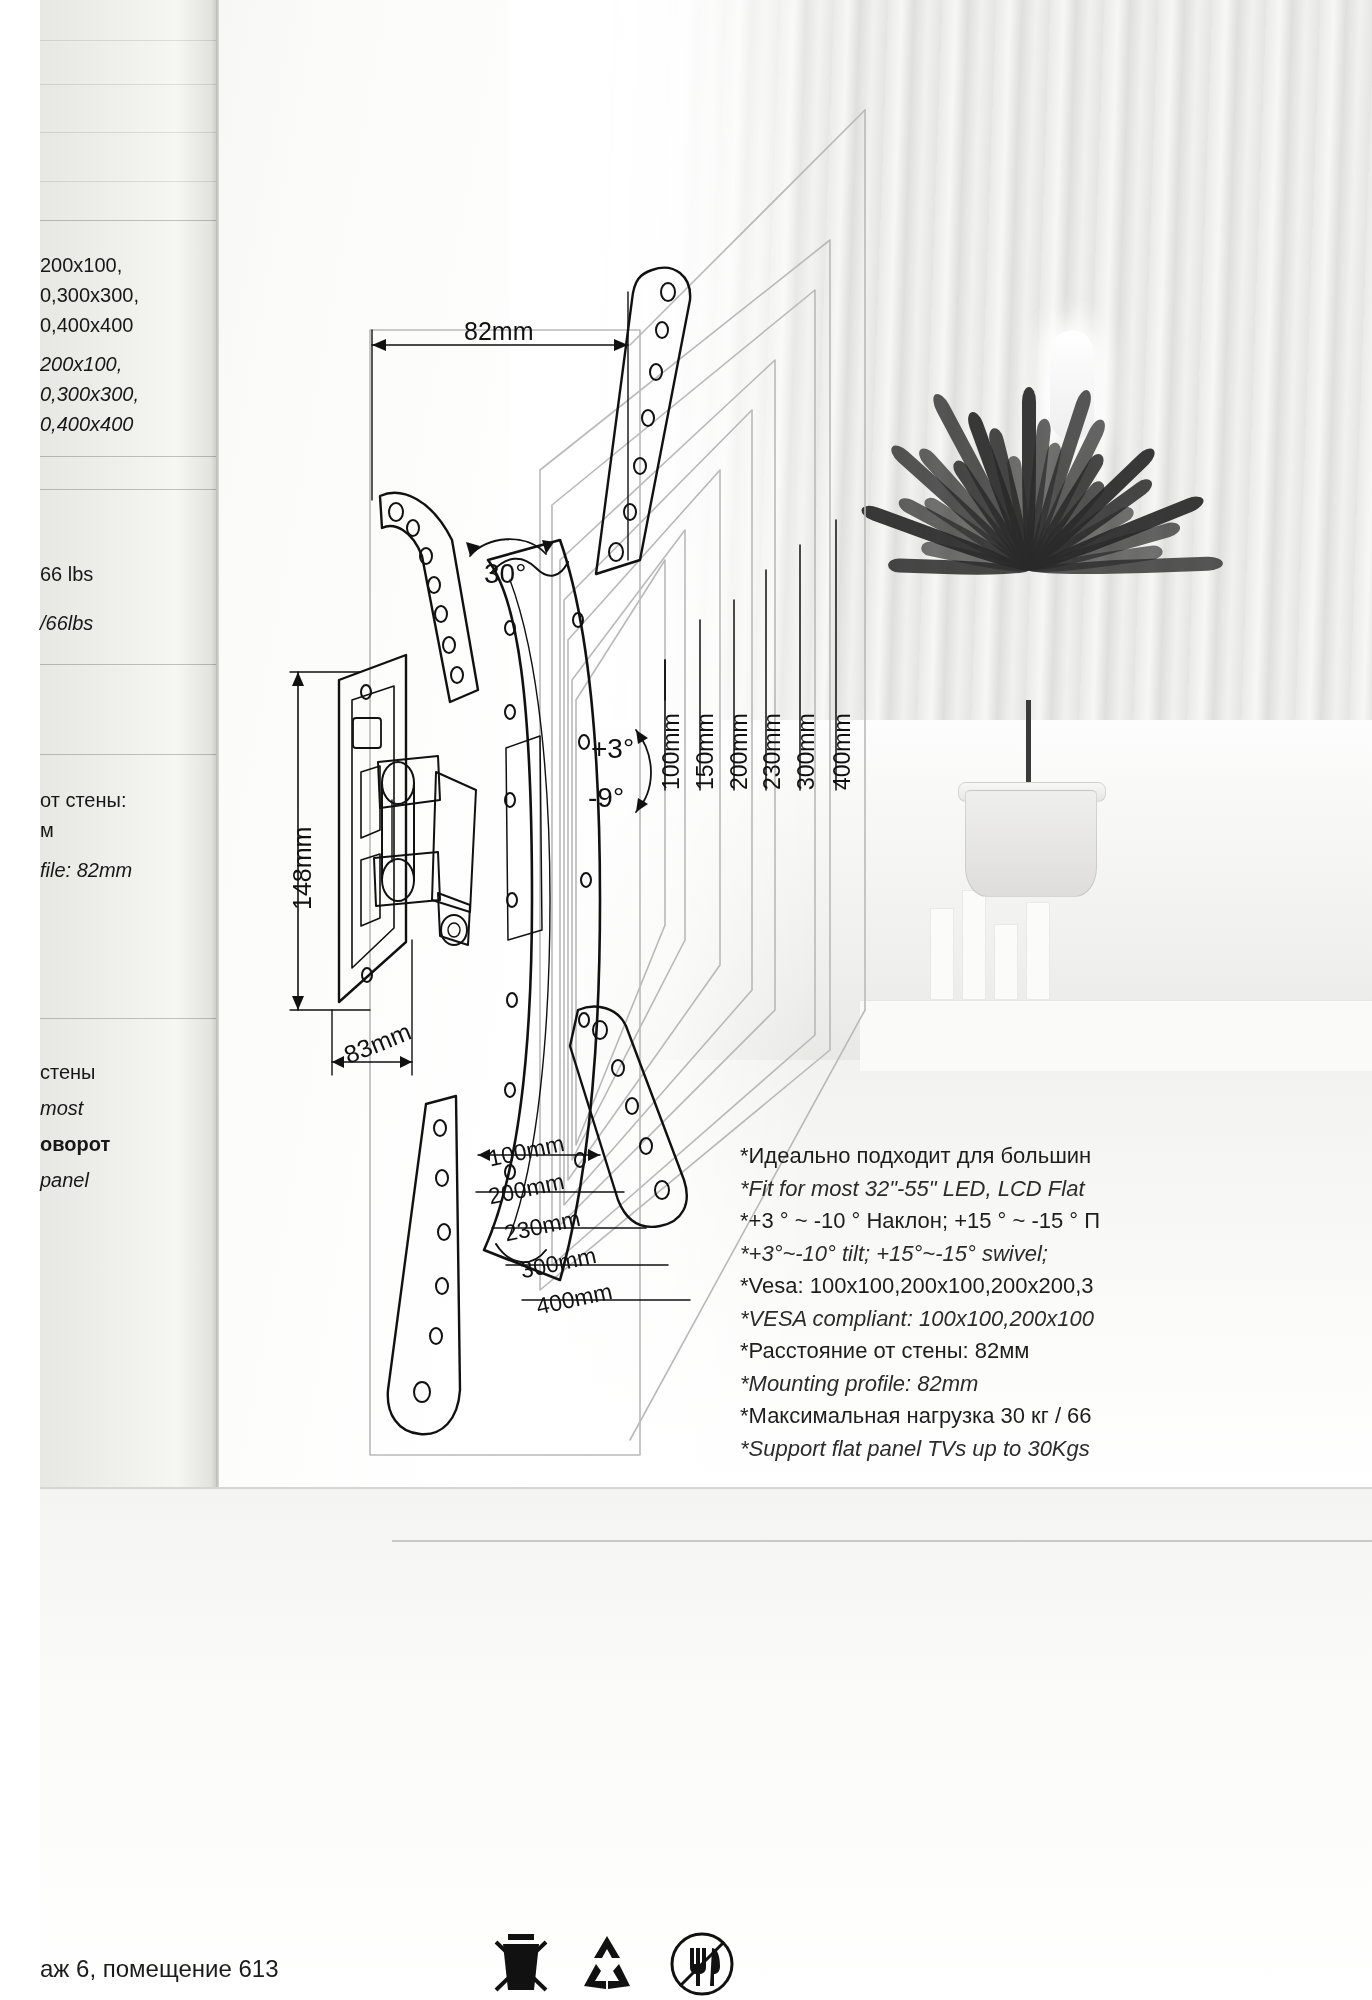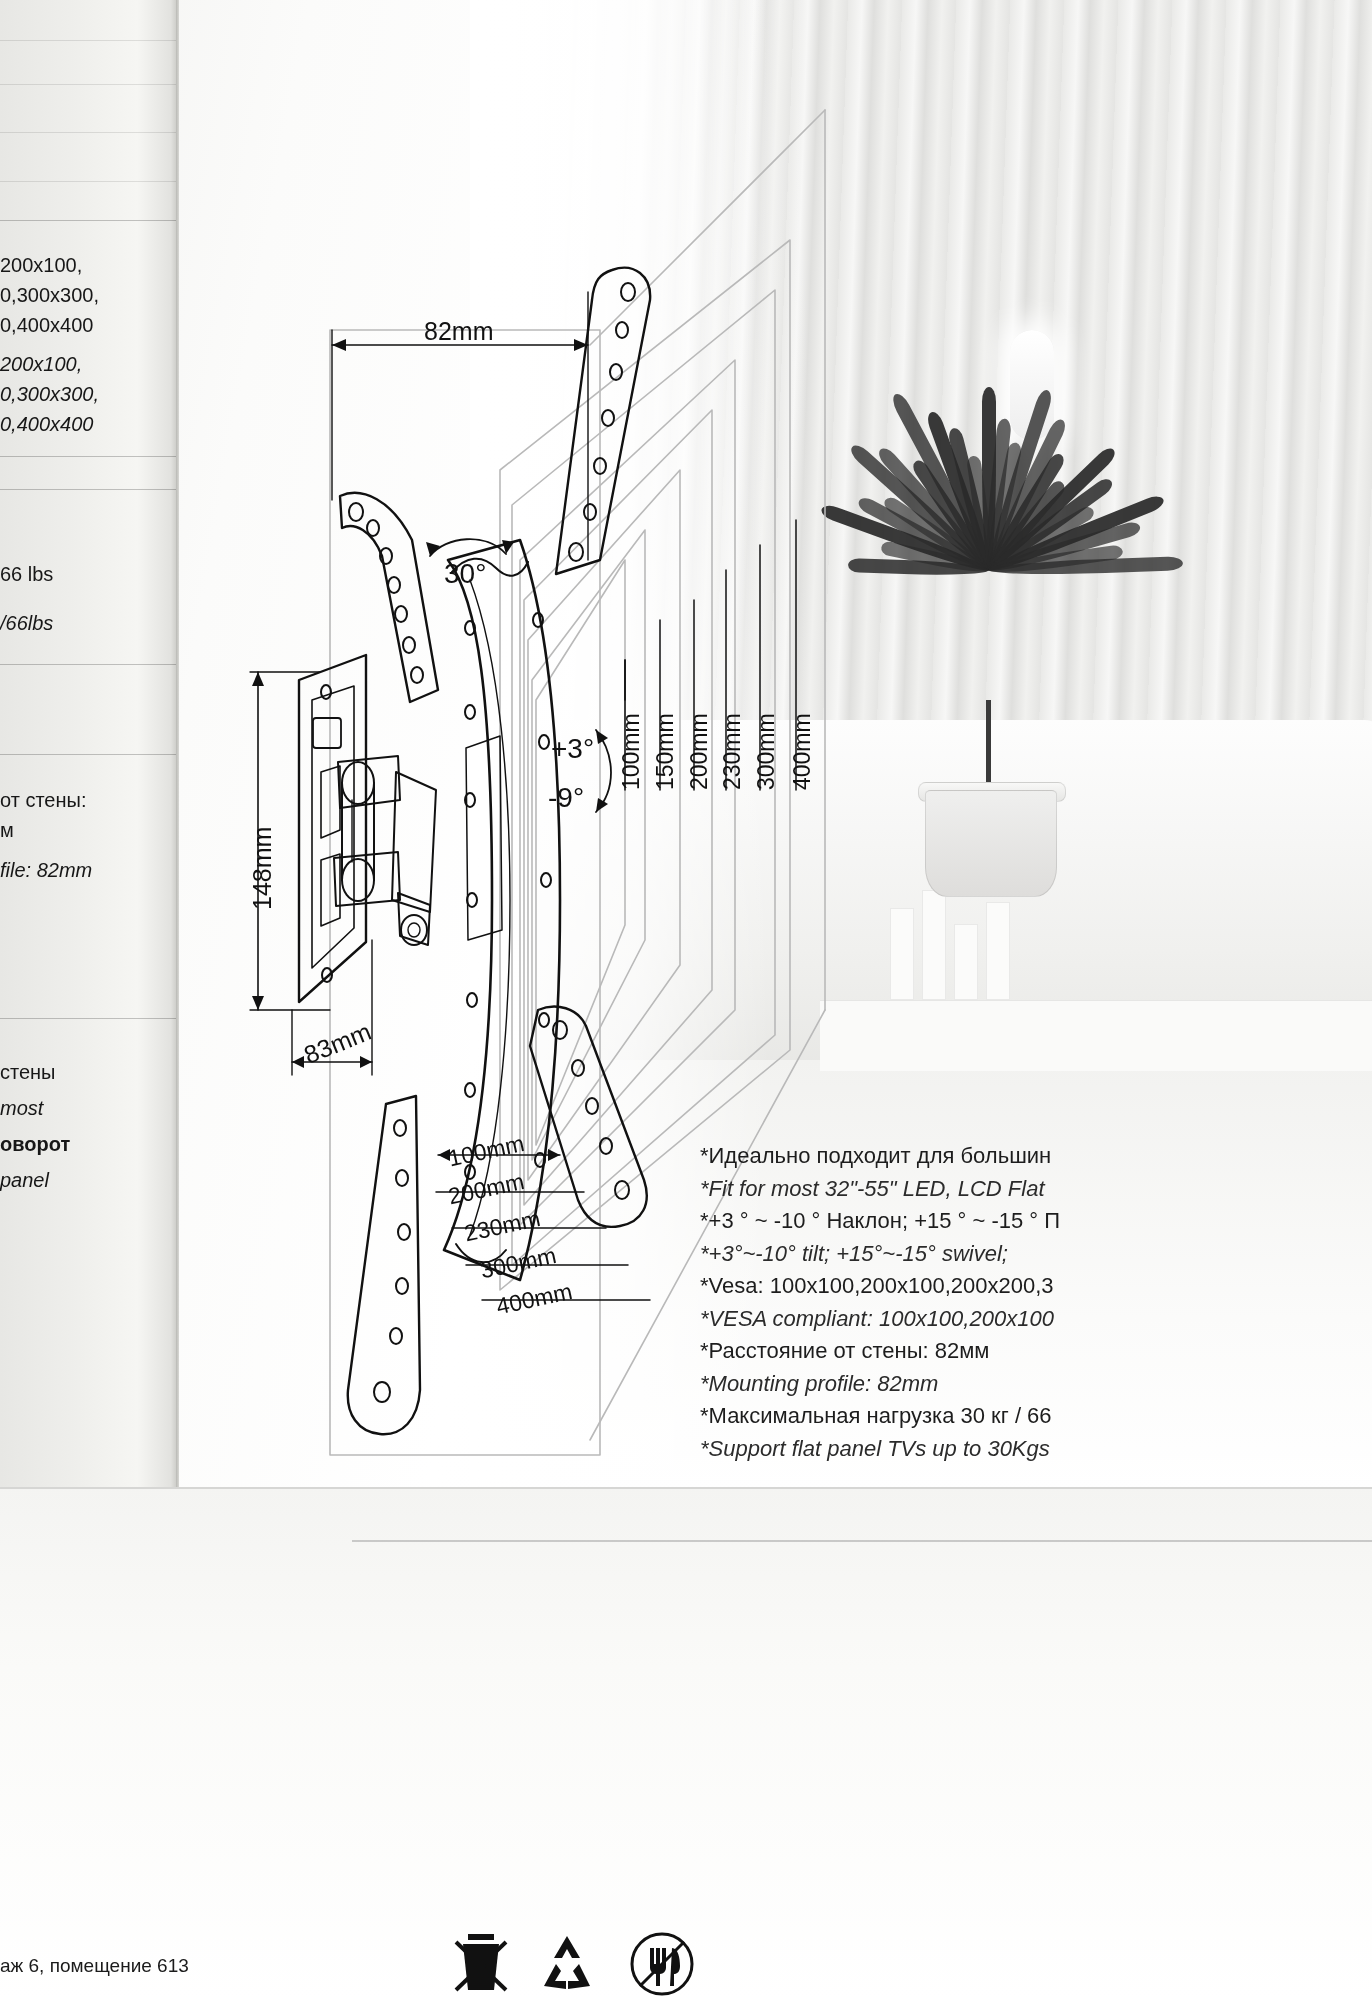--- a/index.html
+++ b/index.html
@@ -15,20 +15,21 @@
     font-family: "Liberation Sans", sans-serif;
     color: #1a1a1a;
   }
 
   
   #page {
     position: absolute;
     inset: 0;
     background:
       linear-gradient(100deg, #f2f2f0 0%, #fbfbfa 18%, #ffffff 40%, #fdfdfd 70%, #f7f7f6 100%);
+    margin-left: 40px;
   }
 
   
   .left-strip {
     position: absolute;
     left: 0; top: 0;
     width: 176px; height: 1487px;
     background: linear-gradient(90deg,#e7e7e4 0%, #efefec 45%, #f6f6f3 78%, #e2e2df 97%, #cfcfcb 100%);
   }
   .left-strip .hair {
@@ -177,21 +178,21 @@
   .dim.small { font-size: 23px; }
   .ang {
     position:absolute;
     font-size: 28px;
     color:#111;
   }
 
   
   .addr {
     position:absolute; left:0; top:1955px; width:330px;
-    font-size: 19px; color:#1b1b1b; white-space:nowrap;
+    font-size: 24px; color:#1b1b1b; white-space:nowrap;
   }
 
   
   .icons { position:absolute; left:450px; top:1930px; width:420px; height:70px; }
   .icon-box { position:absolute; top:0; width:62px; height:68px; }
 </style>
 </head>
 <body>
 
 <div id="page">

